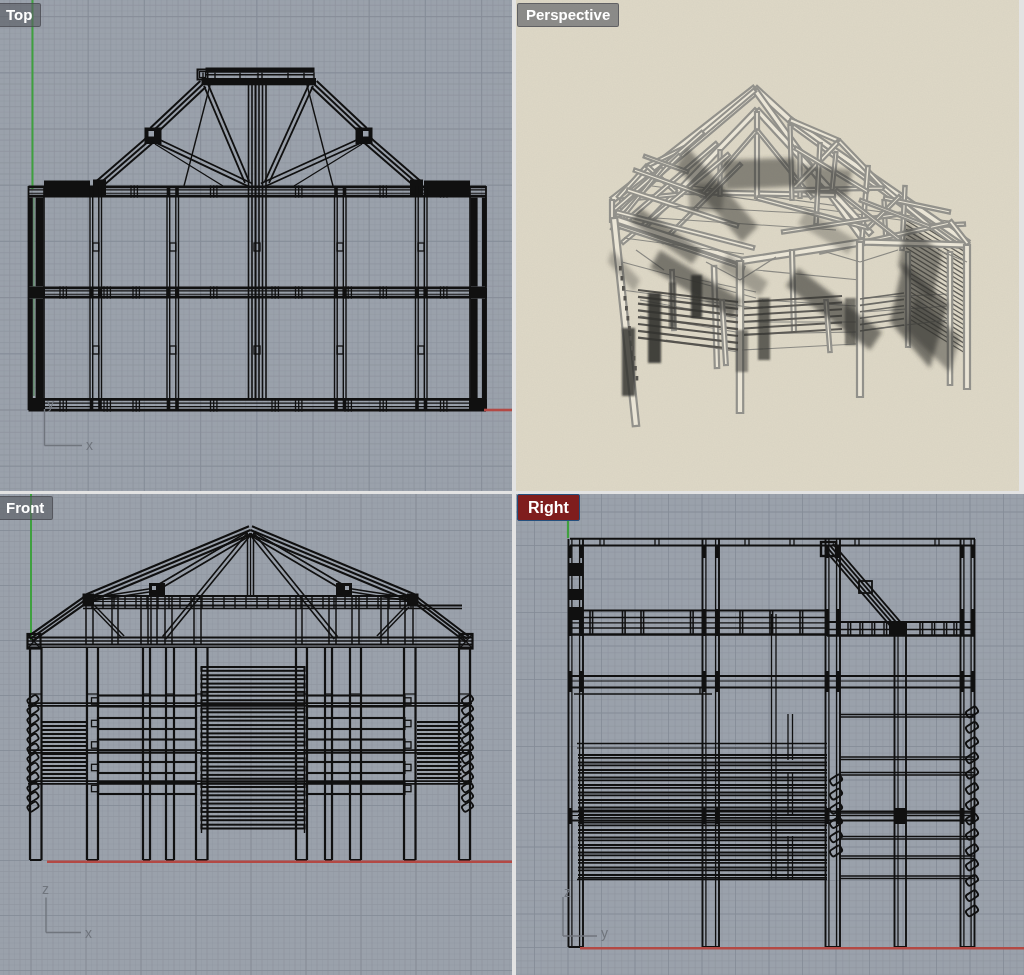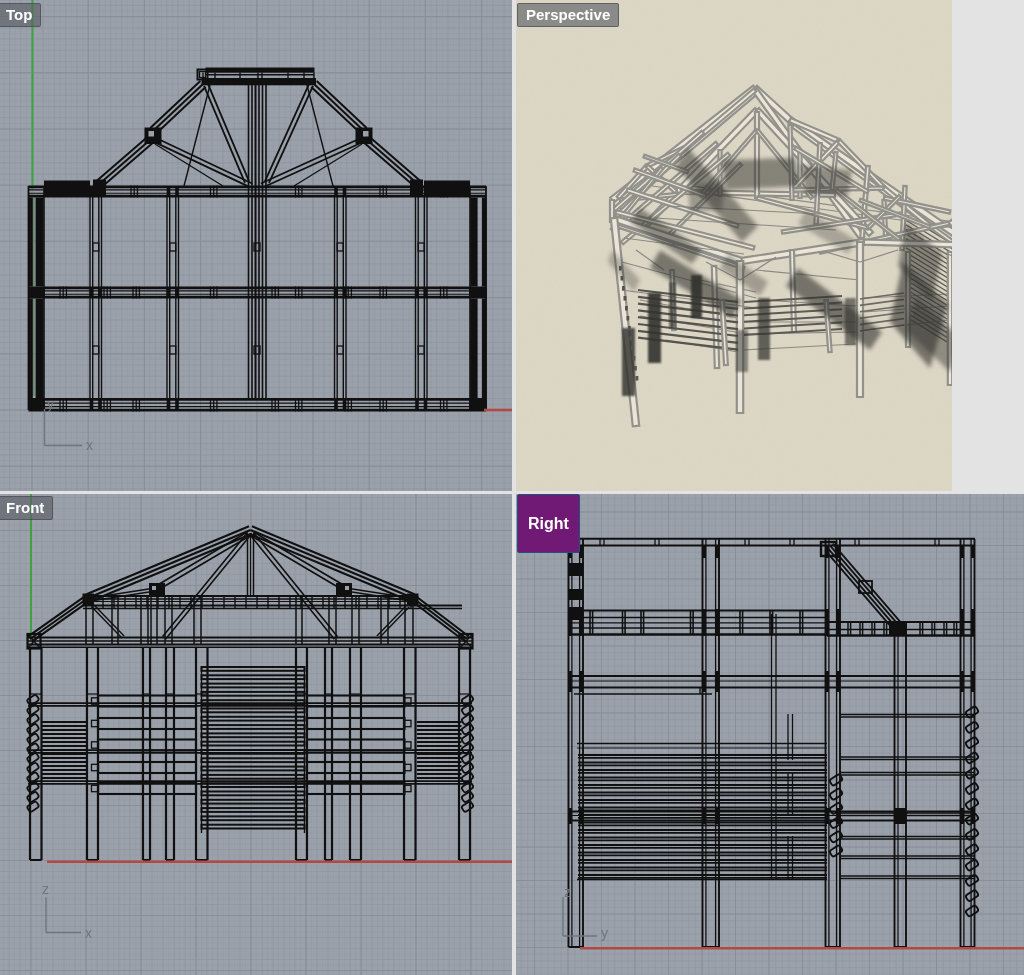--- a/index.html
+++ b/index.html
@@ -213,21 +213,21 @@
       <rect x="418.2" y="346.0" width="6.0" height="8.0" fill="none" stroke="#101010" stroke-width="1.3"></rect>
       <rect x="254.0" y="243.0" width="6.0" height="8.0" fill="none" stroke="#101010" stroke-width="1.3"></rect>
       <rect x="254.0" y="346.0" width="6.0" height="8.0" fill="none" stroke="#101010" stroke-width="1.3"></rect>
       <line x1="484.0" y1="410.0" x2="512.0" y2="410.0" stroke="#b34944" stroke-width="2.6"></line>
       <line x1="44.5" y1="445.5" x2="44.5" y2="409.0" stroke="#70757d" stroke-width="1.4"></line>
       <line x1="44.5" y1="445.5" x2="82.0" y2="445.5" stroke="#70757d" stroke-width="1.4"></line>
       <text x="86" y="450" font-size="14" fill="#70757d" font-family="Liberation Sans">x</text>
       <text x="47" y="409" font-size="14" fill="#70757d" font-family="Liberation Sans">y</text>
     </svg>
 <div class="lbl" style="left:-3px">Top</div></div>
-<div class="vp" style="left:516px;top:0;width:436px;height:491px">
+<div class="vp" style="left:516px;top:0;width:503px;height:491px">
 <svg width="508" height="491">
       <rect width="508" height="491" fill="#ded8c6"></rect>
       <filter id="pn" x="0" y="0" width="100%" height="100%">
         <feTurbulence type="fractalNoise" baseFrequency="0.8" numOctaves="2" seed="7"></feTurbulence>
         <feColorMatrix type="matrix" values="0 0 0 0 0.55 0 0 0 0 0.53 0 0 0 0 0.47 0 0 0 0.5 0"></feColorMatrix>
       </filter>
       <rect width="508" height="491" filter="url(#pn)" opacity="0.4"></rect>
       <filter id="bl">
         <feGaussianBlur stdDeviation="2.2"></feGaussianBlur>
       </filter>
@@ -962,12 +962,12 @@
       </g>
       <g transform="translate(456.0 416.9) rotate(-33)">
         <rect x="-6" y="-3.5" width="12" height="7" rx="2.4" fill="none" stroke="#101010" stroke-width="1.9"></rect>
       </g>
       <line x1="64.0" y1="454.3" x2="508.0" y2="454.3" stroke="#b34944" stroke-width="2.4"></line>
       <line x1="47.0" y1="442.0" x2="47.0" y2="403.0" stroke="#70757d" stroke-width="1.4"></line>
       <line x1="47.0" y1="442.0" x2="81.0" y2="442.0" stroke="#70757d" stroke-width="1.4"></line>
       <text x="48.0" y="403.0" font-size="14" fill="#70757d" font-family="Liberation Sans">z</text>
       <text x="85.0" y="444.0" font-size="14" fill="#70757d" font-family="Liberation Sans">y</text>
     </svg>
-<div class="lbl" style="left:1px;top:0;font-size:16px;height:25px;line-height:25px;padding:16px 10px;background:#701a75;border-color:#24507e">Right</div></div>
+<div class="lbl" style="left:1px;top:0;font-size:16px;height:25px;line-height:25px;padding:0 10px;background:#7f1d1d;border-color:#24507e">Right</div></div>
 </body></html>

